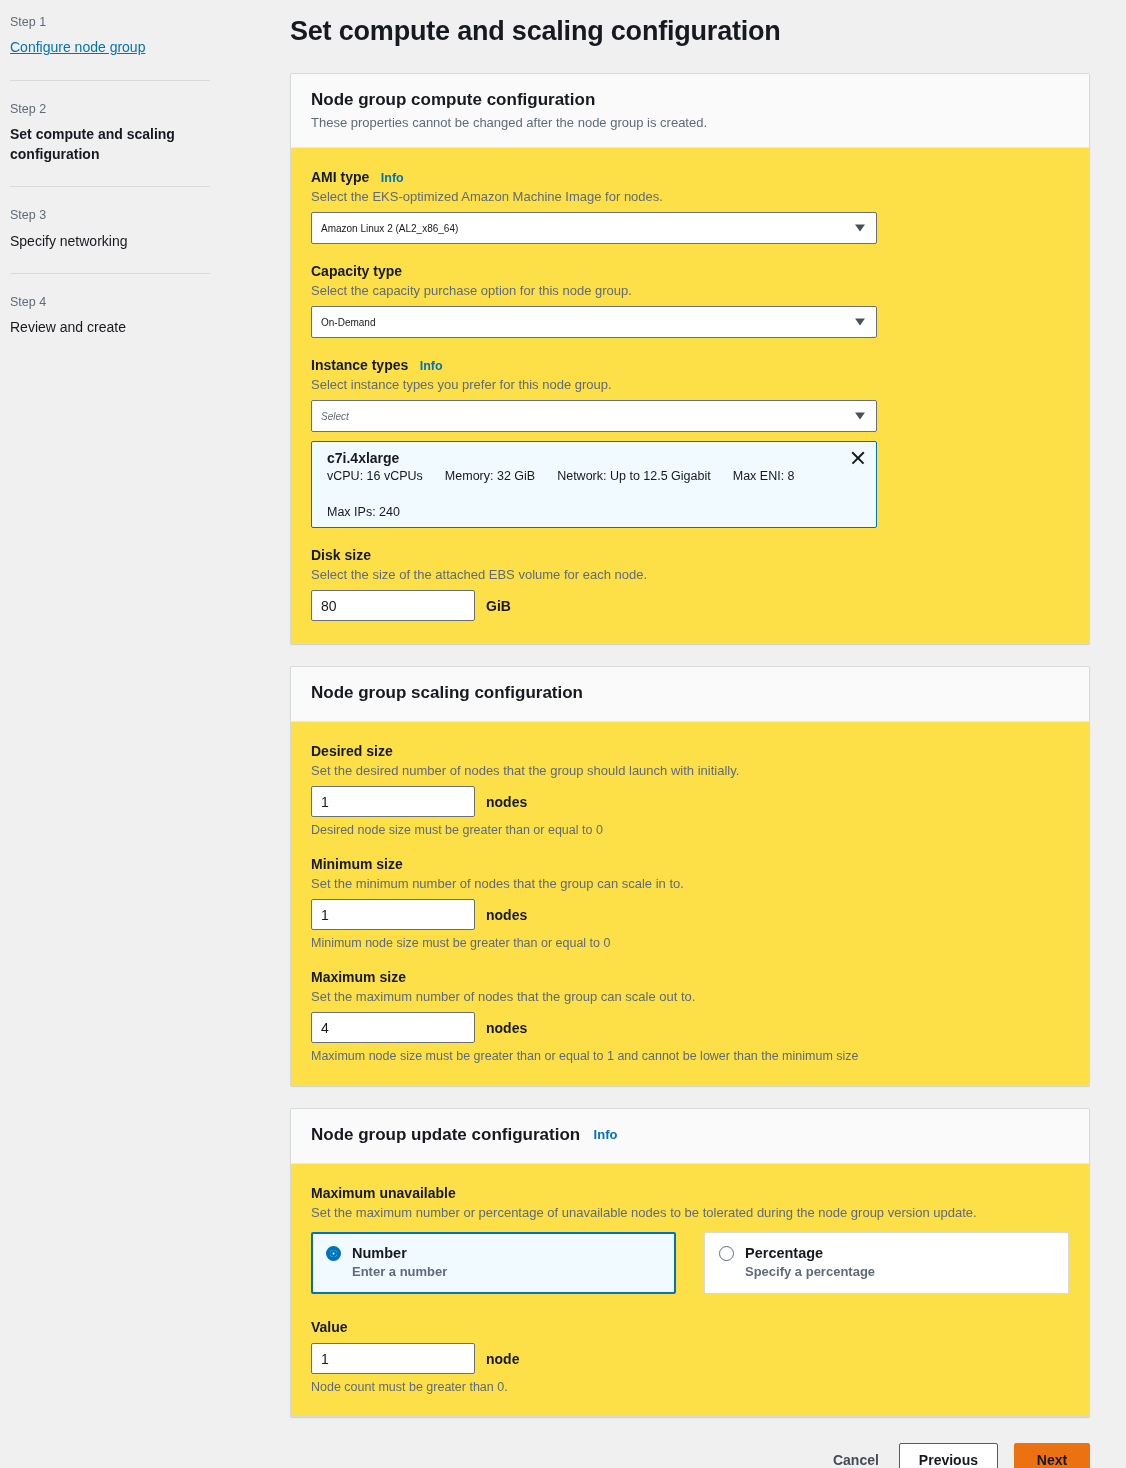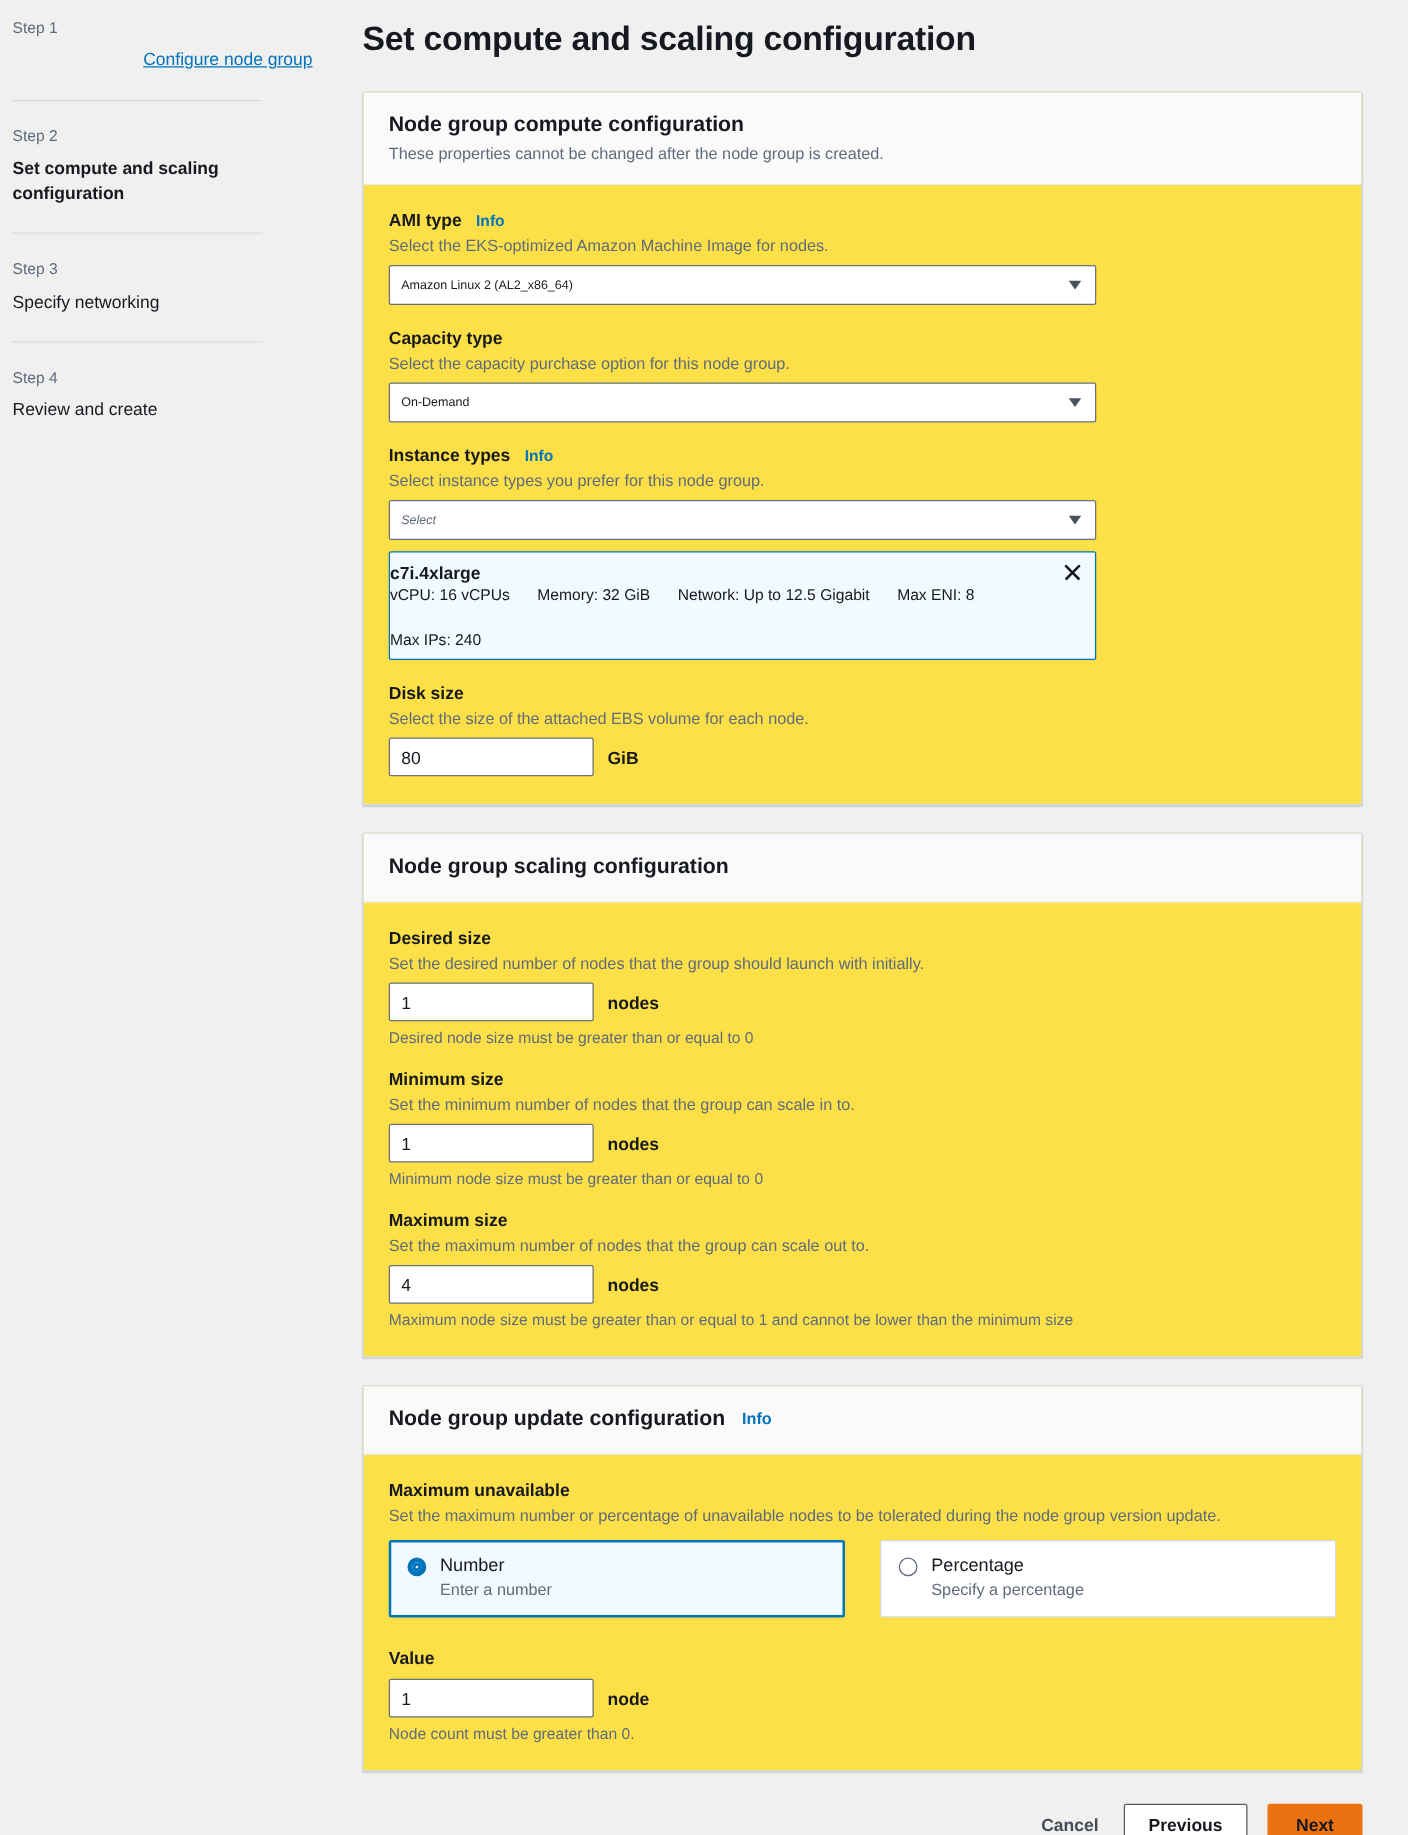--- a/index.html
+++ b/index.html
@@ -27,21 +27,20 @@
   }
   .step-title {
     font-size: 14px;
     line-height: 1.45;
     color: #16191f;
   }
   .step-title.link {
     color: #0073bb;
     text-decoration: underline;
     cursor: pointer;
-    text-align: right;
   }
   .step-title.current { font-weight: bold; }
   .step-divider {
     height: 1px;
     background: #d5dbdb;
     margin: 22px 70px 20px 0;
   }
 
   
   .main {
@@ -141,21 +140,21 @@
   }
 
   
   .token {
     position: relative;
     width: 566px;
     margin-top: 9px;
     background: #f1faff;
     border: 1px solid #0073bb;
     border-radius: 2px;
-    padding: 8px 36px 8px 0;
+    padding: 8px 36px 8px 15px;
   }
   .token-title { font-size: 14px; font-weight: bold; color: #16191f; }
   .token-meta {
     margin-top: 3px;
     font-size: 12.5px;
     color: #16191f;
     display: flex;
     gap: 22px;
     flex-wrap: wrap;
   }
@@ -184,21 +183,21 @@
     background: #fff;
     padding: 0 9px;
     font-size: 14px;
     color: #16191f;
     font-family: "Liberation Sans", sans-serif;
   }
   .input-row { display: flex; align-items: center; gap: 11px; }
   .unit { font-size: 14px; font-weight: bold; color: #16191f; }
 
   
-  .radio-row { display: flex; gap: 28px; margin-top: 12px; }
+  .radio-row { display: flex; gap: 28px; margin-top: 12px; font-weight: bold; }
   .radio-tile {
     flex: 1;
     border: 1px solid #d5dbdb;
     border-radius: 2px;
     background: #ffffff;
     padding: 12px 14px 14px 14px;
     cursor: pointer;
   }
   .radio-tile.selected {
     border: 2px solid #0073bb;

